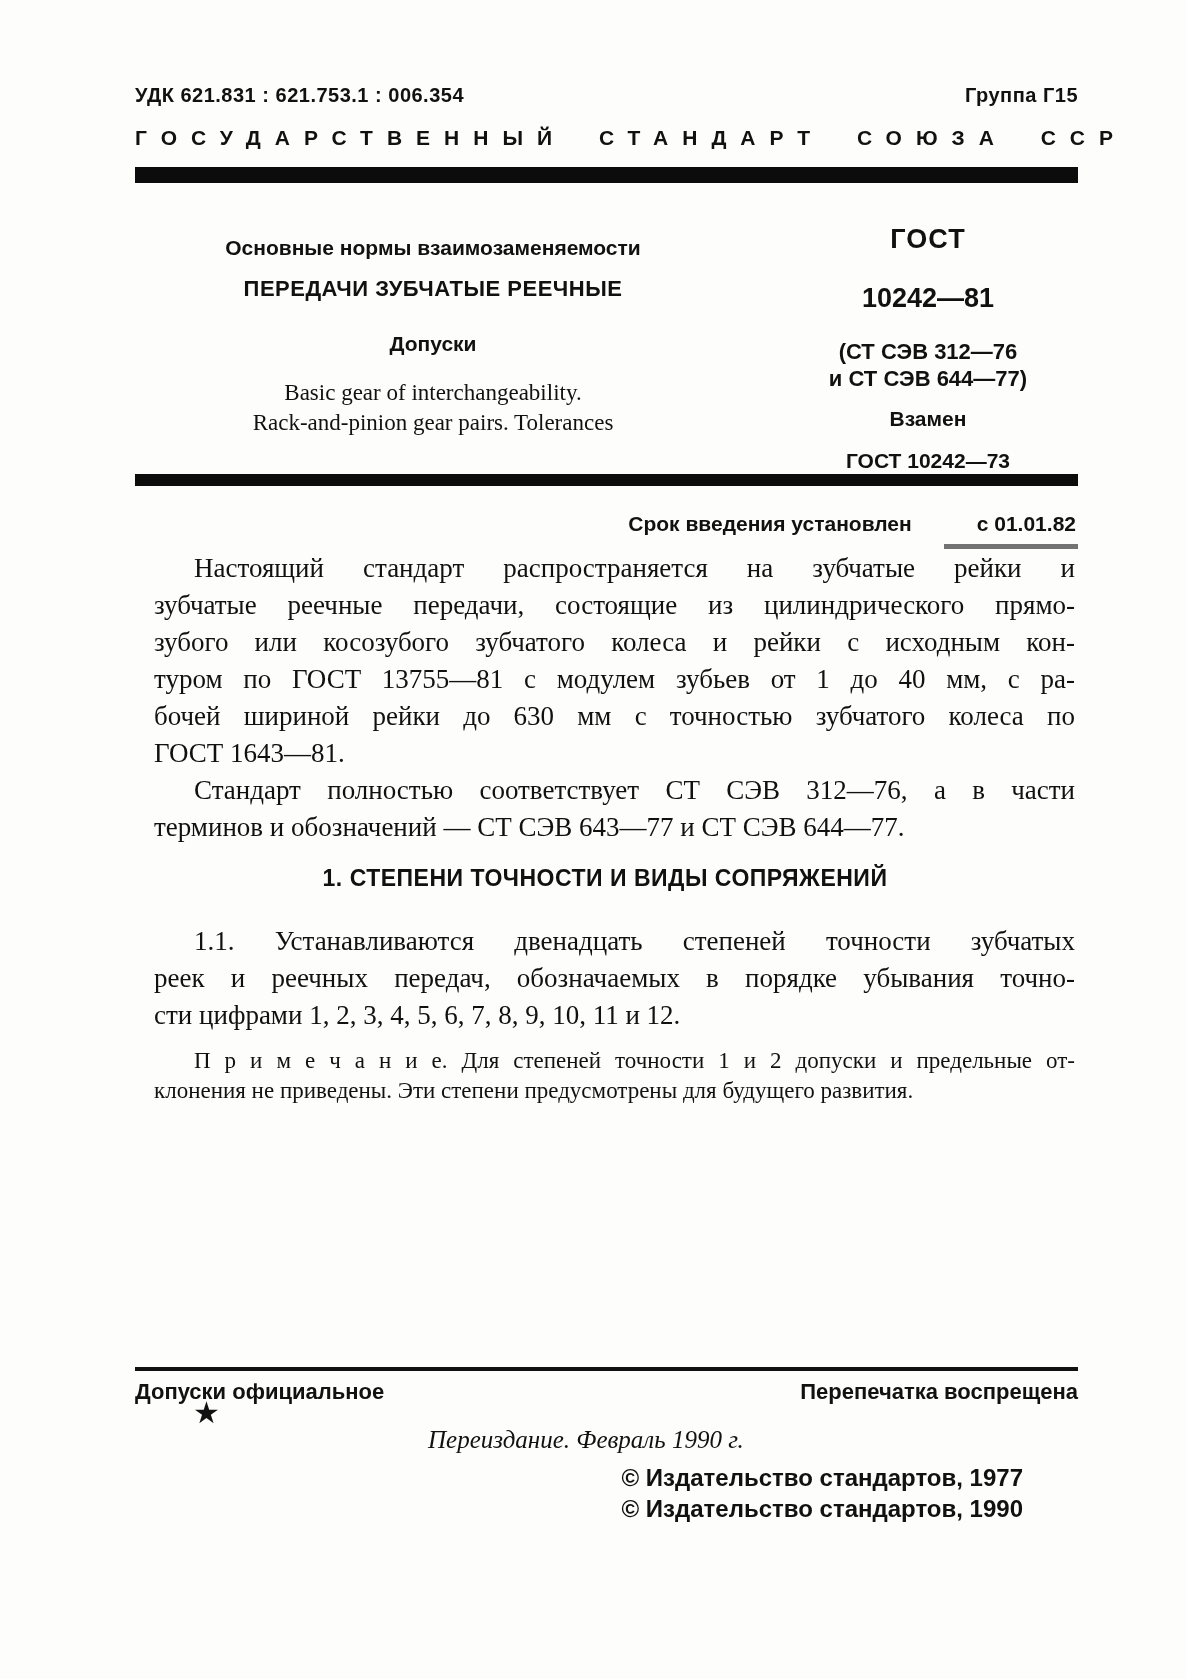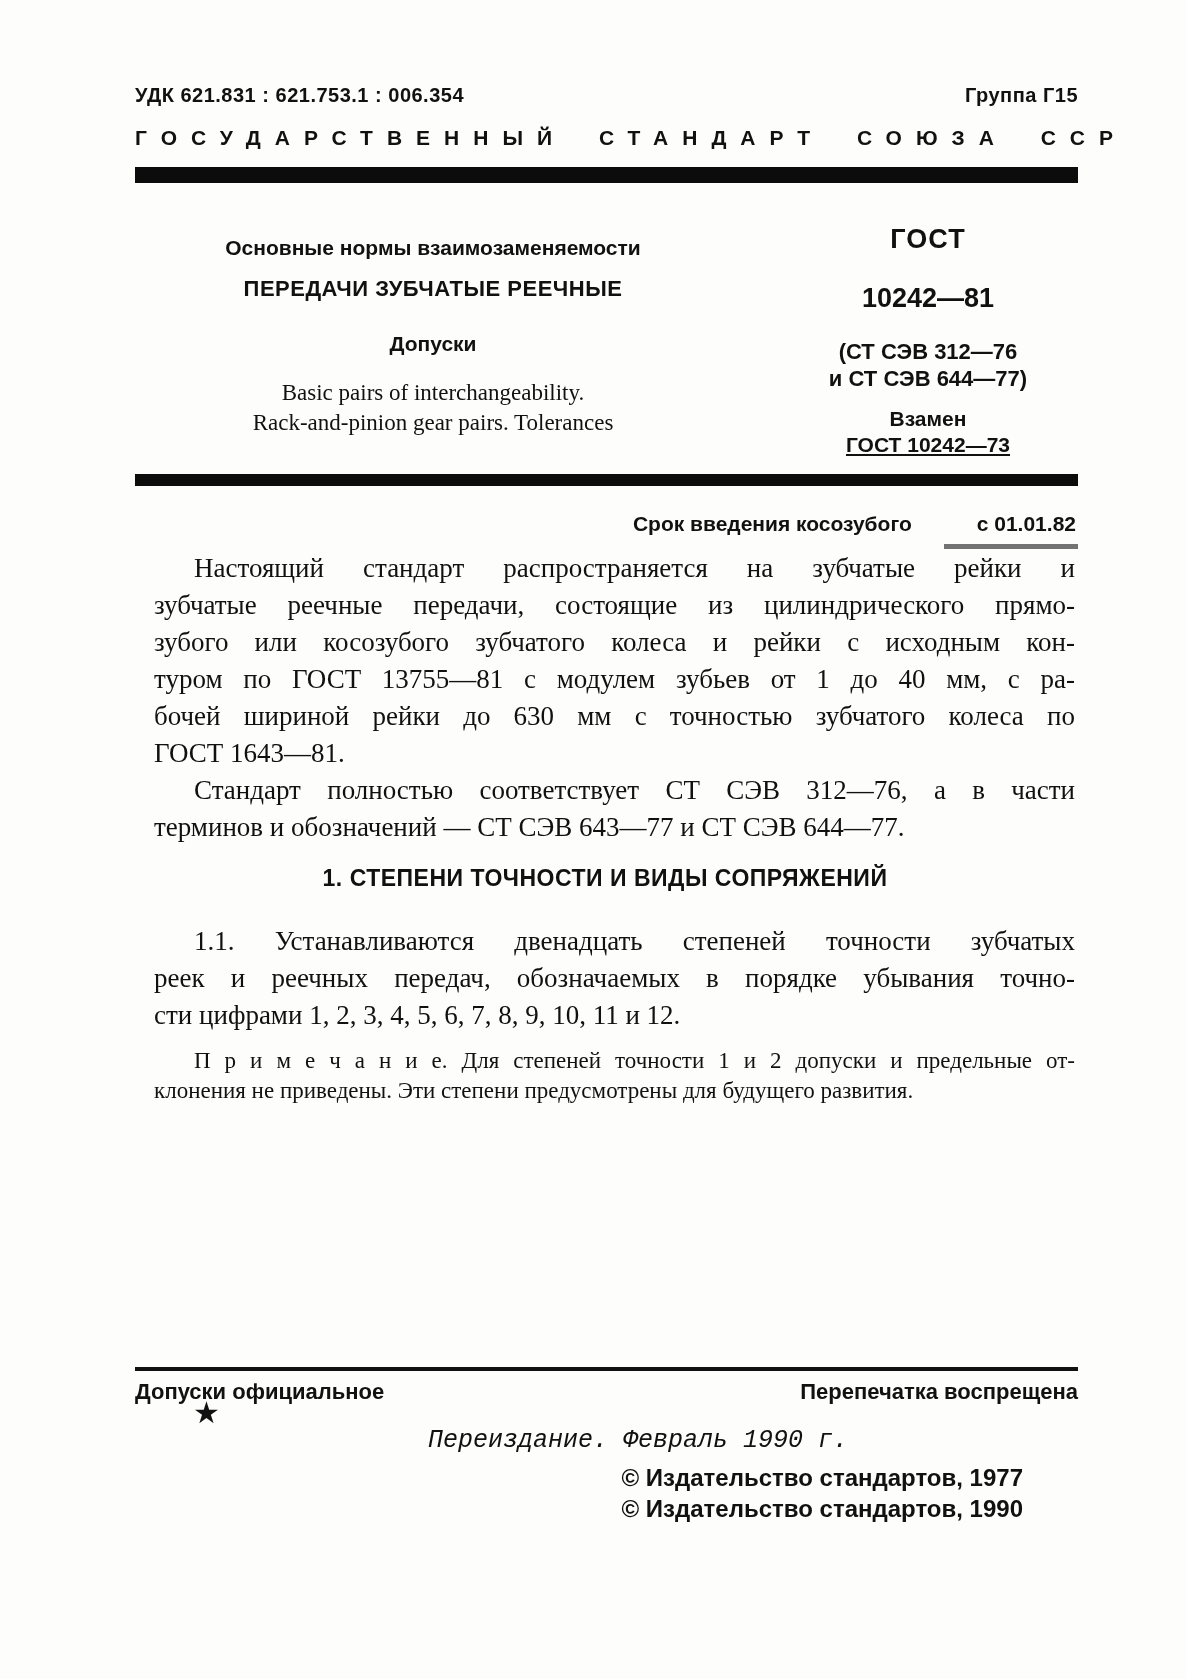--- a/index.html
+++ b/index.html
@@ -73,21 +73,21 @@
   
   .footer-rule { position: absolute; left: 135px; top: 1367px; width: 943px; height: 4px; background: #111; }
   .footer-row {
     position: absolute; left: 135px; top: 1379px; width: 943px;
     display: flex; justify-content: space-between;
     font-weight: bold; font-size: 22px;
   }
   .star { position: absolute; left: 193px; top: 1398px; font-size: 30px; line-height: 30px; }
   .reissue {
     position: absolute; left: 428px; top: 1426px;
-    font-family: Liberation Mono, monospace;
+    font-family: Liberation Serif, serif;
     font-style: italic; font-size: 25px;
   }
   .copyright {
     position: absolute; left: 135px; top: 1462px; width: 888px;
     text-align: right; font-weight: bold; font-size: 24px; line-height: 31px;
   }
 </style>
 </head>
 <body>
 
@@ -100,37 +100,37 @@
 
   <div class="org-row">ГОСУДАРСТВЕННЫЙ СТАНДАРТ СОЮЗА ССР</div>
 
   <div class="bar bar-top"></div>
 
   <div class="masthead">
     <div class="mast-left">
       <div class="subtitle">Основные нормы взаимозаменяемости</div>
       <div class="title-main">ПЕРЕДАЧИ ЗУБЧАТЫЕ РЕЕЧНЫЕ</div>
       <div class="tolerances">Допуски</div>
-      <div class="title-en">Basic pairs of interchangeability.</div>
+      <div class="title-en">Basic gear of interchangeability.</div>
       <div class="title-en">Rack-and-pinion gear pairs. Tolerances</div>
     </div>
     <div class="mast-right">
       <div class="gost">ГОСТ</div>
       <div class="gost-num">10242—81</div>
       <div class="sev">(СТ СЭВ 312—76</div>
       <div class="sev">и СТ СЭВ 644—77)</div>
       <div class="vzamen">Взамен</div>
-      <div class="vzamen" style="margin-top:0;text-decoration:underline;">ГОСТ 10242—73</div>
+      <div class="vzamen" style="margin-top:16px;">ГОСТ 10242—73</div>
     </div>
   </div>
 
   <div class="bar bar-mid"></div>
 
   <div class="srok-row">
-    <span>Срок введения косозубого</span>
+    <span>Срок введения установлен</span>
     <span class="srok-date">с 01.01.82</span>
   </div>
 
   <div class="body-text">
     <div class="para">
         <div class="tline">Настоящий стандарт распространяется на зубчатые рейки и</div>
         <div class="tline">зубчатые реечные передачи, состоящие из цилиндрического прямо-</div>
         <div class="tline">зубого или косозубого зубчатого колеса и рейки с исходным кон-</div>
         <div class="tline">туром по ГОСТ 13755—81 с модулем зубьев от 1 до 40 мм, с ра-</div>
         <div class="tline">бочей шириной рейки до 630 мм с точностью зубчатого колеса по</div>

